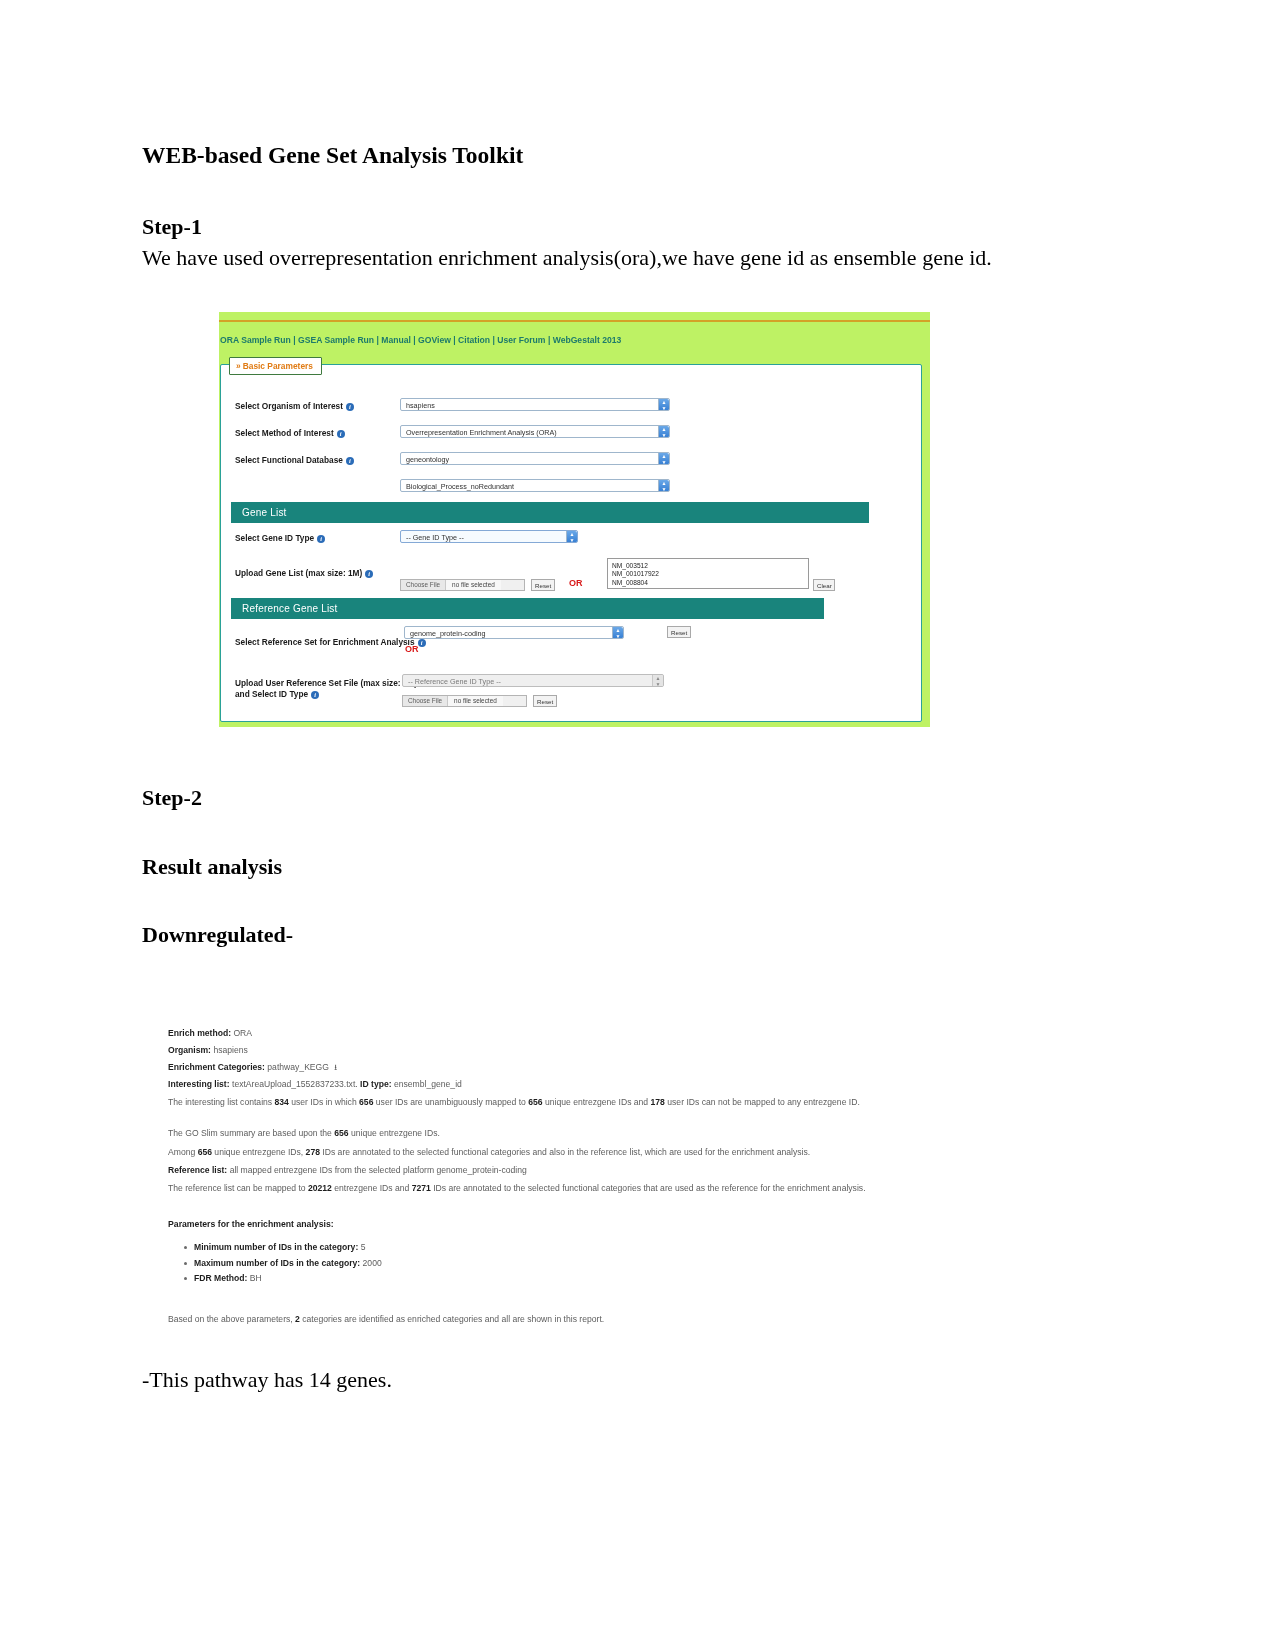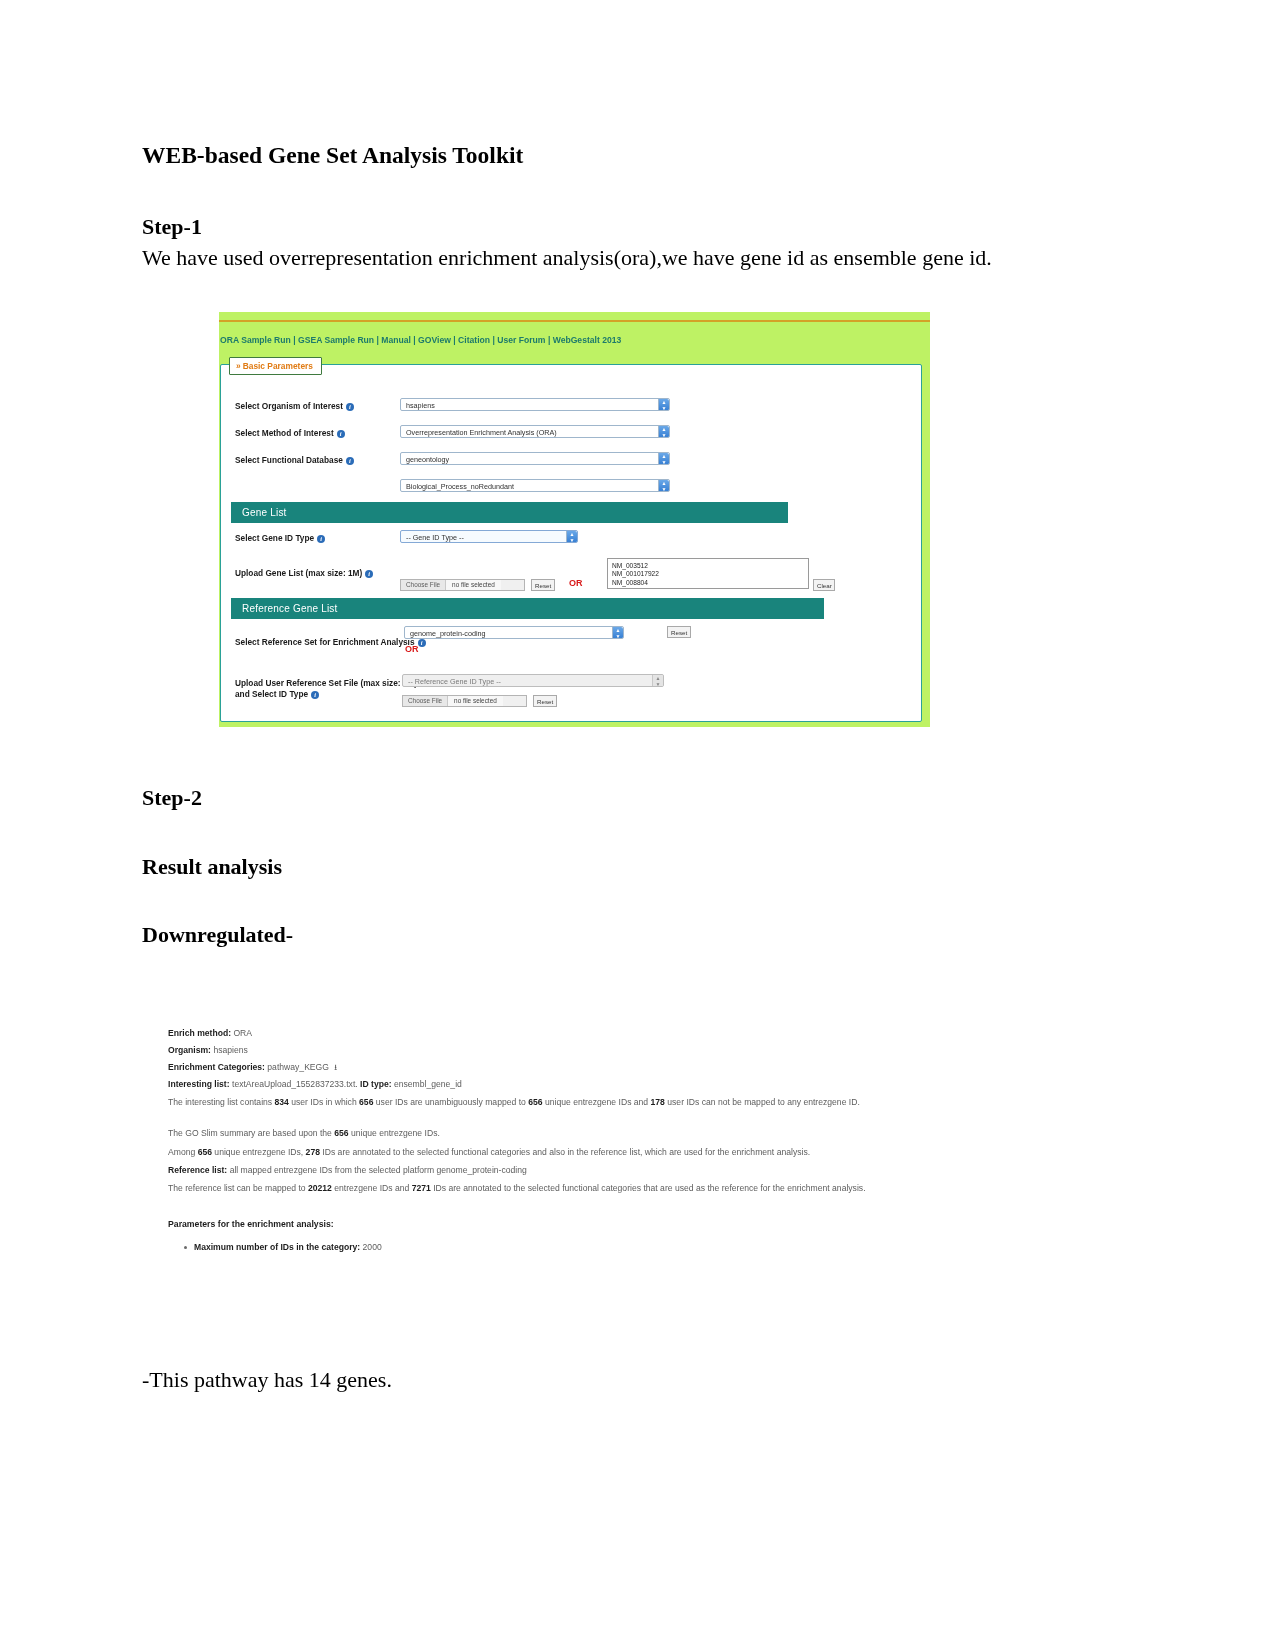--- a/index.html
+++ b/index.html
@@ -232,21 +232,21 @@
     </div>
 
     <div class="sel" style="left:181px;top:167px;width:270px;">
       <span>Biological_Process_noRedundant</span>
       <span class="spin">
           <i>▲</i>
           <i>▼</i>
         </span>
     </div>
 
-    <div class="bandhdr" style="left:12px;top:190px;width:557px;">Gene List</div>
+    <div class="bandhdr" style="left:12px;top:190px;width:638px;">Gene List</div>
 
     <div class="flabel" style="left:16px;top:221px;">
       <span>Select Gene ID Type</span><span class="info-i">i</span>
     </div>
     <div class="sel blue" style="left:181px;top:218px;width:178px;">
       <span>-- Gene ID Type --</span>
       <span class="spin">
           <i>▲</i>
           <i>▼</i>
         </span>
@@ -352,22 +352,33 @@
     </div>
 
     <div class="r-para" style="left:0px;top:160px;width:768px;">
       <span>The reference list can be mapped to </span><b>20212</b><span> entrezgene IDs and </span><b>7271</b><span> IDs are annotated to the selected functional categories that are used as the reference for the enrichment analysis.</span>
     </div>
 
     <div class="r-head" style="left:0px;top:197px;">Parameters for the enrichment analysis:</div>
 
     <ul class="r-bullets" style="left:12px;top:218px;width:600px;">
       <li>
+        <b>Minimum number of IDs in the category:</b>
+        <span>5</span>
+      </li>
+      <li>
         <b>Maximum number of IDs in the category:</b>
         <span>2000</span>
       </li>
+      <li>
+        <b>FDR Method:</b>
+        <span>BH</span>
+      </li>
     </ul>
 
+    <div class="r-para" style="left:0px;top:291px;width:768px;">
+      <span>Based on the above parameters, </span><b>2</b><span> categories are identified as enriched categories and all are shown in this report.</span>
+    </div>
   </div>
 
   <div class="doc-footnote">-This pathway has 14 genes.</div>
 
 </div>
 
 </body></html>

